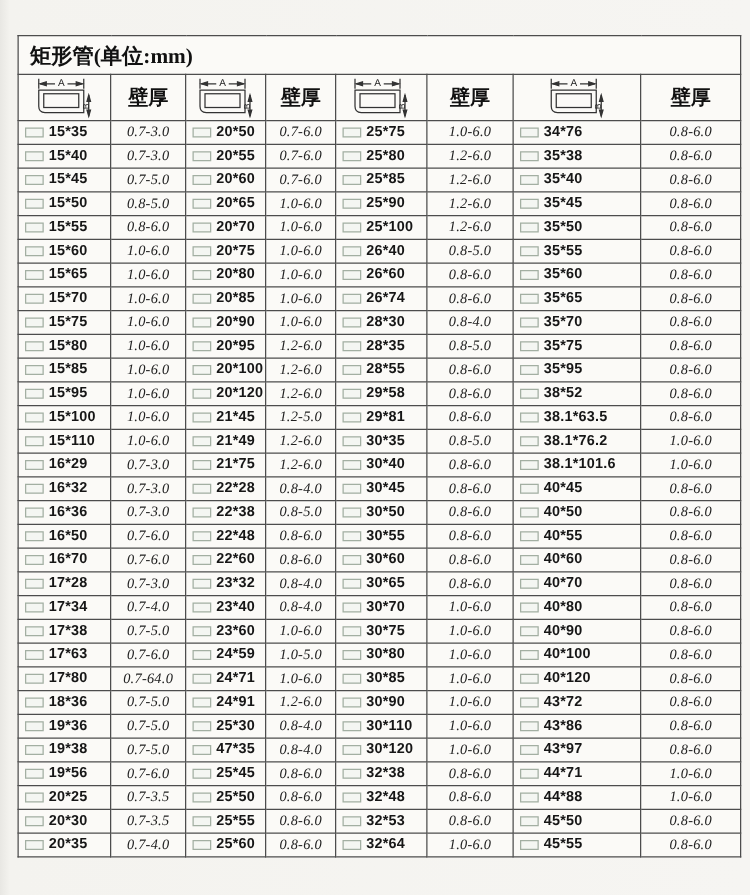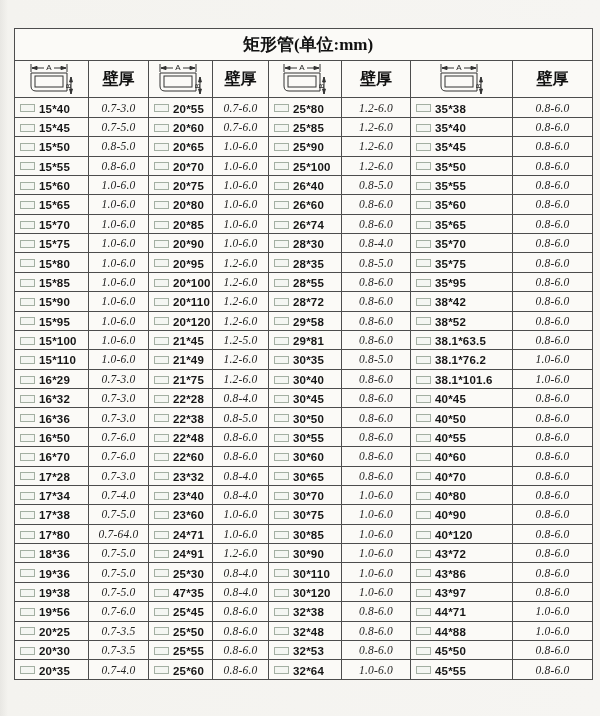--- a/index.html
+++ b/index.html
@@ -23,21 +23,21 @@
   }
   .spec-table td,.spec-table th{
     border:1px solid #4d4d4d;
     padding:0;margin:0;
     overflow:hidden;white-space:nowrap;
   }
   tr.title-row td{
     height:30px;
     font-family:"Liberation Serif","DejaVu Serif",serif;
     font-size:17px;font-weight:600;color:#111;
-    text-align:center;padding-left:9px;
+    text-align:left;padding-left:9px;
   }
   tr.header-row{height:37px;}
   tr.header-row td{text-align:center;vertical-align:middle;}
   .bihou{
     font-family:Liberation Mono, monospace;
     font-size:16px;font-weight:700;color:#111;
   }
   .diagram-cell svg{display:block;margin:1px auto 0 auto;}
   tbody tr{height:16.7px;}
   td.size-cell{
@@ -189,20 +189,41 @@
       </g>
       <text class="dim-a" x="23" y="7" font-size="8" fill="#222" text-anchor="middle" font-family="Liberation Sans, sans-serif">A</text>
       <text class="dim-b" x="44" y="24" font-size="7" fill="#222" text-anchor="middle" transform="rotate(-90 44 23)" font-family="Liberation Sans, sans-serif">B</text>
     </svg>
   </td>
 
   <td>
     <span class="bihou">壁厚</span>
   </td>
 </tr>
+    <tr>
+  <td class="size-cell">
+    <span class="tube-icon"></span><span class="sz">15*35</span>
+  </td>
+  <td class="thick-cell">0.7-3.0</td>
+
+  <td class="size-cell">
+    <span class="tube-icon"></span><span class="sz">20*50</span>
+  </td>
+  <td class="thick-cell">0.7-6.0</td>
+
+  <td class="size-cell">
+    <span class="tube-icon"></span><span class="sz">25*75</span>
+  </td>
+  <td class="thick-cell">1.0-6.0</td>
+
+  <td class="size-cell">
+    <span class="tube-icon"></span><span class="sz">34*76</span>
+  </td>
+  <td class="thick-cell">0.8-6.0</td>
+</tr>
         <tr>
   <td class="size-cell">
     <span class="tube-icon"></span><span class="sz">15*40</span>
   </td>
   <td class="thick-cell">0.7-3.0</td>
 
   <td class="size-cell">
     <span class="tube-icon"></span><span class="sz">20*55</span>
   </td>
   <td class="thick-cell">0.7-6.0</td>
@@ -401,41 +422,20 @@
   </td>
   <td class="thick-cell">0.8-6.0</td>
 
   <td class="size-cell">
     <span class="tube-icon"></span><span class="sz">35*95</span>
   </td>
   <td class="thick-cell">0.8-6.0</td>
 </tr>
         <tr>
   <td class="size-cell">
-    <span class="tube-icon"></span><span class="sz">15*90</span>
-  </td>
-  <td class="thick-cell">1.0-6.0</td>
-
-  <td class="size-cell">
-    <span class="tube-icon"></span><span class="sz">20*110</span>
-  </td>
-  <td class="thick-cell">1.2-6.0</td>
-
-  <td class="size-cell">
-    <span class="tube-icon"></span><span class="sz">28*72</span>
-  </td>
-  <td class="thick-cell">0.8-6.0</td>
-
-  <td class="size-cell">
-    <span class="tube-icon"></span><span class="sz">38*42</span>
-  </td>
-  <td class="thick-cell">0.8-6.0</td>
-</tr>
-        <tr>
-  <td class="size-cell">
     <span class="tube-icon"></span><span class="sz">15*95</span>
   </td>
   <td class="thick-cell">1.0-6.0</td>
 
   <td class="size-cell">
     <span class="tube-icon"></span><span class="sz">20*120</span>
   </td>
   <td class="thick-cell">1.2-6.0</td>
 
   <td class="size-cell">
@@ -648,20 +648,41 @@
   </td>
   <td class="thick-cell">1.0-6.0</td>
 
   <td class="size-cell">
     <span class="tube-icon"></span><span class="sz">30*75</span>
   </td>
   <td class="thick-cell">1.0-6.0</td>
 
   <td class="size-cell">
     <span class="tube-icon"></span><span class="sz">40*90</span>
+  </td>
+  <td class="thick-cell">0.8-6.0</td>
+</tr>
+        <tr>
+  <td class="size-cell">
+    <span class="tube-icon"></span><span class="sz">17*63</span>
+  </td>
+  <td class="thick-cell">0.7-6.0</td>
+
+  <td class="size-cell">
+    <span class="tube-icon"></span><span class="sz">24*59</span>
+  </td>
+  <td class="thick-cell">1.0-5.0</td>
+
+  <td class="size-cell">
+    <span class="tube-icon"></span><span class="sz">30*80</span>
+  </td>
+  <td class="thick-cell">1.0-6.0</td>
+
+  <td class="size-cell">
+    <span class="tube-icon"></span><span class="sz">40*100</span>
   </td>
   <td class="thick-cell">0.8-6.0</td>
 </tr>
         <tr>
   <td class="size-cell">
     <span class="tube-icon"></span><span class="sz">17*80</span>
   </td>
   <td class="thick-cell">0.7-64.0</td>
 
   <td class="size-cell">

